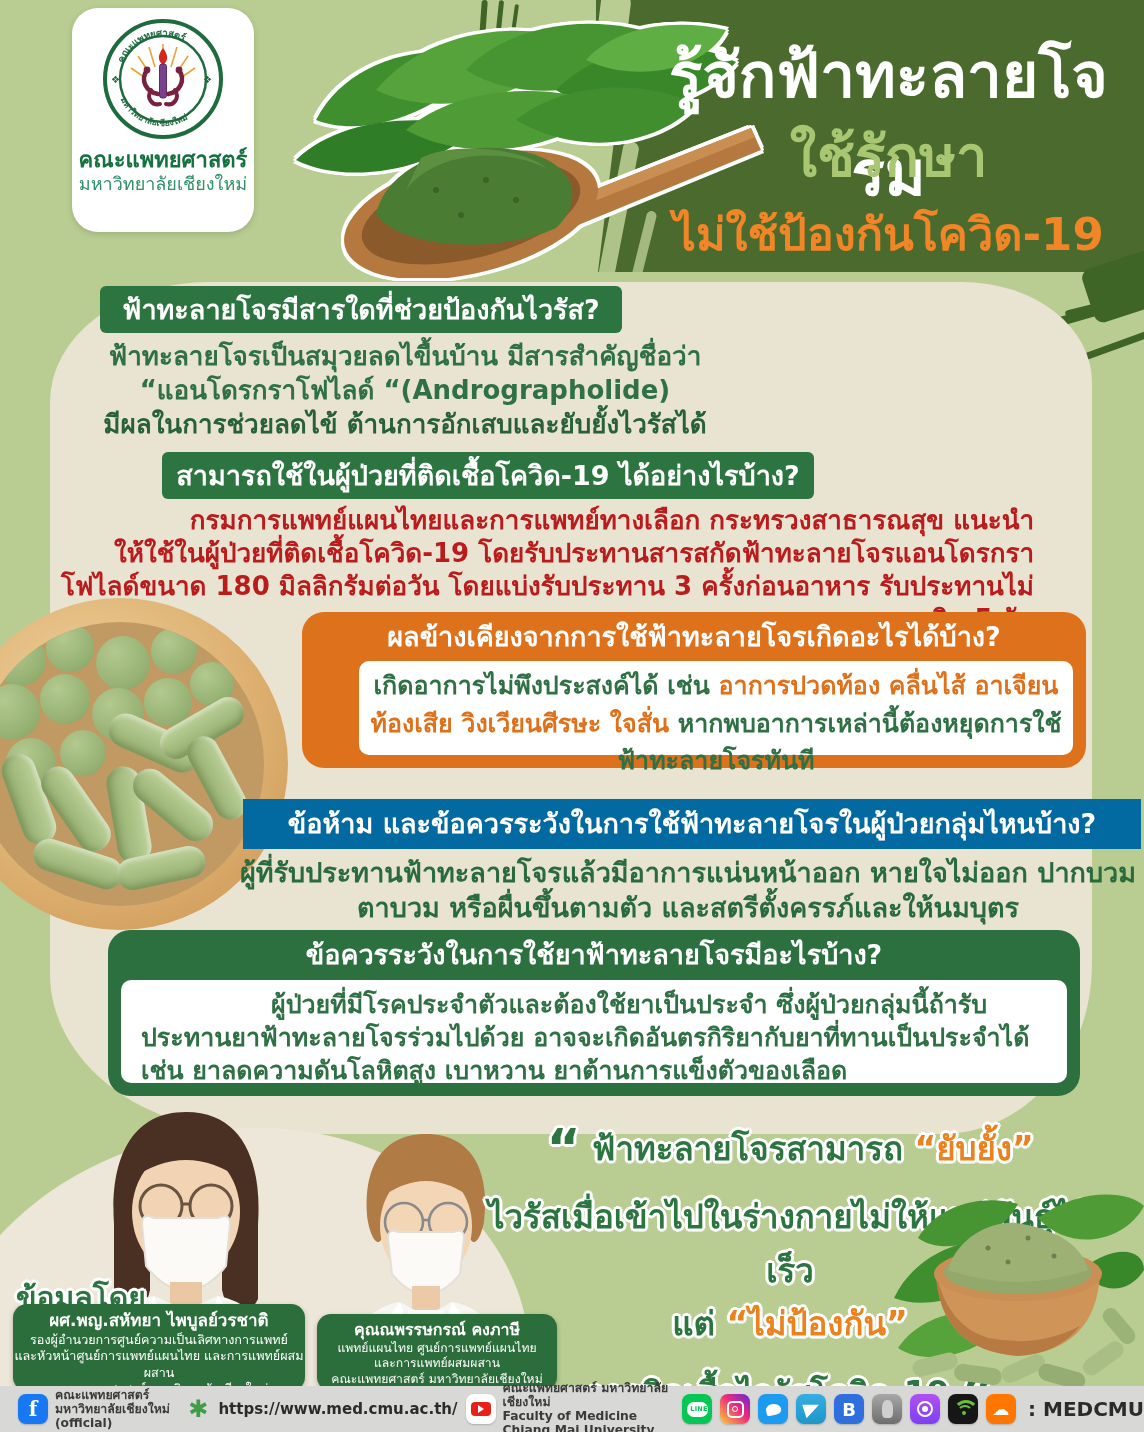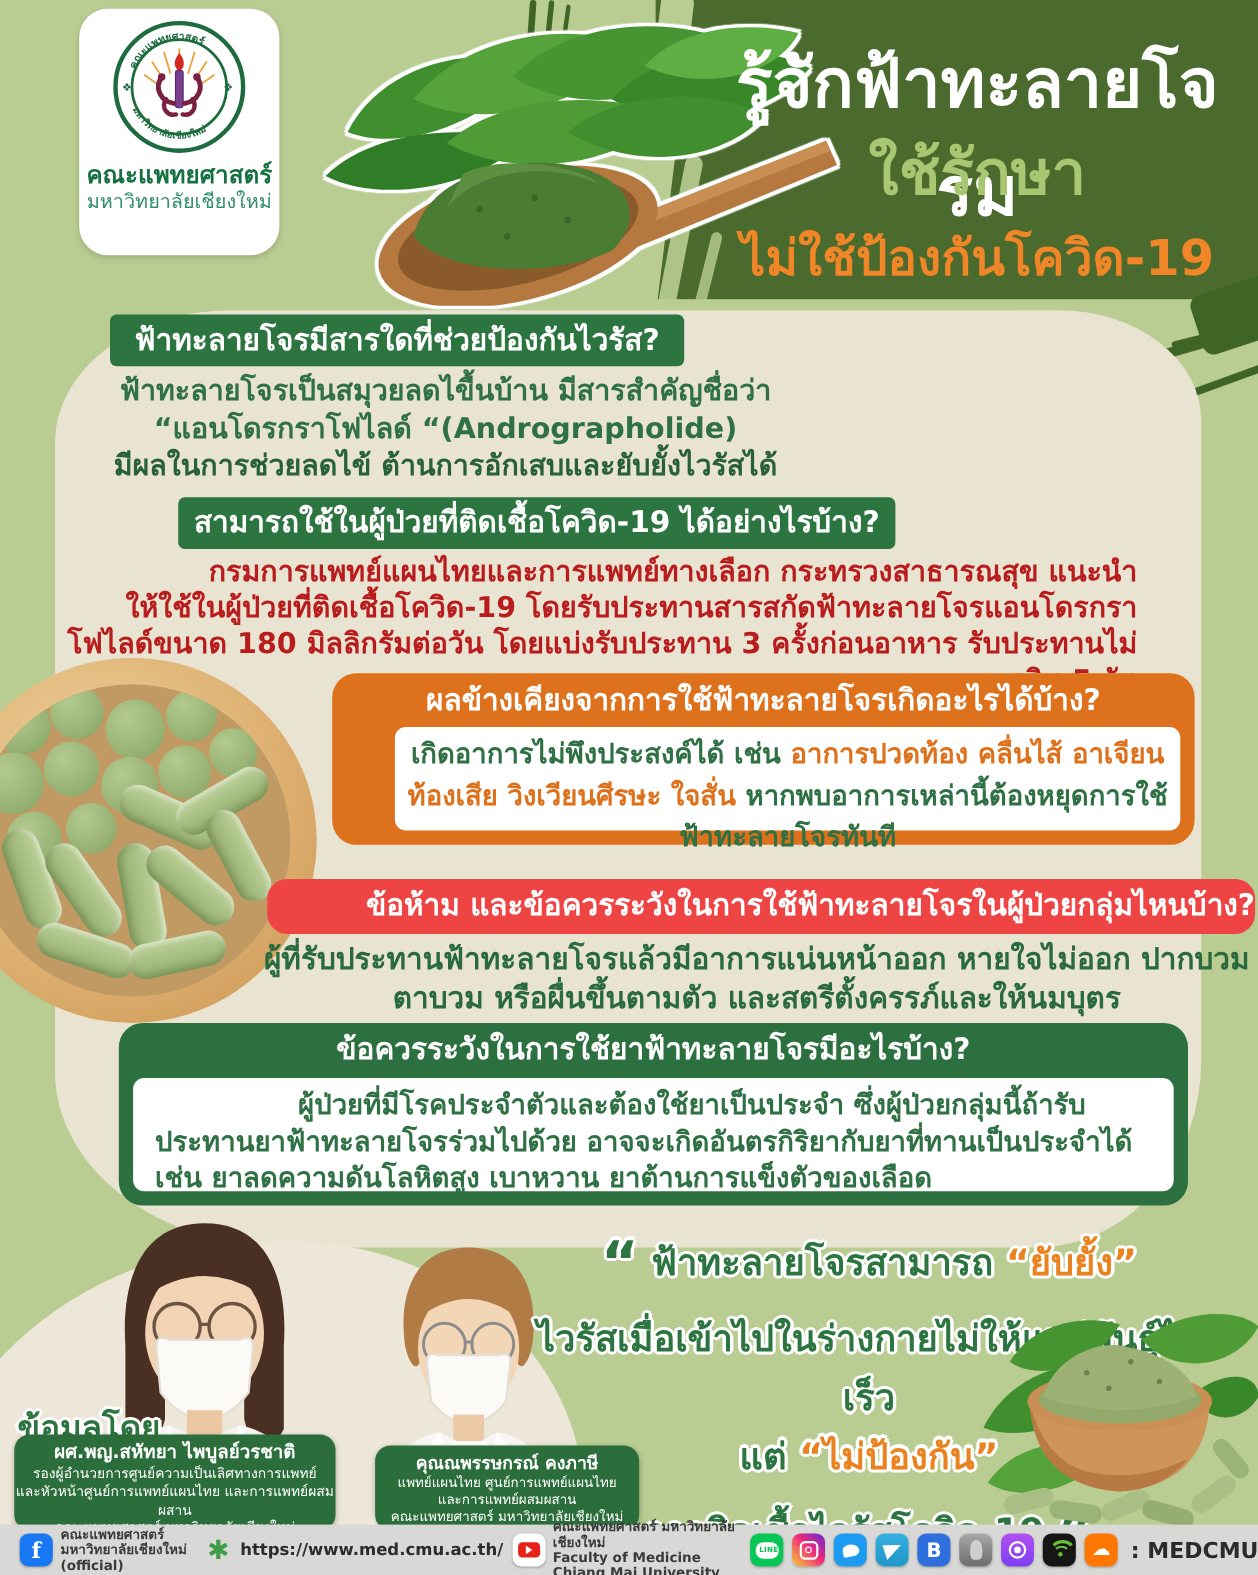--- a/index.html
+++ b/index.html
@@ -61,22 +61,22 @@
     font-weight:600;text-indent:112px;z-index:3;text-align:right;}
 
   .ocard{left:302px;top:612px;width:784px;height:156px;background:#de711b;border-radius:22px;z-index:3;}
   .ocard-h{position:absolute;left:0;top:3px;width:100%;text-align:center;color:#fff;
     font-weight:bold;font-size:27px;line-height:44px;}
   .ocard-box{position:absolute;left:13px;right:13px;top:49px;bottom:13px;background:#fff;
     border-radius:10px;text-align:center;font-size:25px;line-height:1.5;font-weight:700;
     color:#2f7144;padding-top:6px;margin-left:44px;}
   .ocard-box .o{color:#de711b;}
 
-  .obar{left:243px;top:799px;width:898px;height:50px;background:#ef4444;border-radius:18px;
-    color:#fff;font-weight:bold;font-size:27px;line-height:50px;text-align:right;z-index:3;}
+  .obar{left:243px;top:799px;width:898px;height:50px;background:#0369a1;border-radius:0;
+    color:#fff;font-weight:bold;font-size:27px;line-height:50px;text-align:center;z-index:3;}
   .s4body{left:235px;top:856px;width:906px;text-align:center;color:#2a6b3e;font-size:27px;
     line-height:1.28;font-weight:700;z-index:3;}
 
   .gcard{left:108px;top:930px;width:972px;height:166px;background:#2d7040;border-radius:22px;z-index:3;}
   .gcard-h{position:absolute;left:0;top:2px;width:100%;text-align:center;color:#fff;
     font-weight:bold;font-size:27px;line-height:46px;}
   .gcard-box{position:absolute;left:13px;right:13px;top:50px;bottom:13px;background:#fff;
     border-radius:10px;color:#2f7144;font-size:25px;line-height:1.32;font-weight:600;
     padding:8px 20px 0 20px;text-indent:130px;box-sizing:border-box;}
 
@@ -95,21 +95,21 @@
     text-shadow:-2px -2px 0 #fff,2px -2px 0 #fff,-2px 2px 0 #fff,2px 2px 0 #fff,0 -3px 0 #fff,0 3px 0 #fff,-3px 0 0 #fff,3px 0 0 #fff;}
   .quote .o{color:#e9821f;}
   .qmark{font-size:52px;font-weight:900;vertical-align:-6px;}
 
   
   .credit-label{left:16px;top:1274px;font-size:30px;font-weight:800;color:#2d7540;z-index:6;
     text-shadow:-2px -2px 0 #fff,2px -2px 0 #fff,-2px 2px 0 #fff,2px 2px 0 #fff,0 -3px 0 #fff,0 3px 0 #fff,-3px 0 0 #fff,3px 0 0 #fff;}
   .ncard{background:#2c6e3b;border-radius:14px;color:#fff;text-align:center;z-index:6;
     box-shadow:0 2px 5px rgba(0,0,0,.25);}
   .ncard1{left:13px;top:1304px;width:292px;height:82px;padding-top:5px;}
-  .ncard2{left:317px;top:1314px;width:240px;height:72px;padding-top:5px;margin-left:24px;}
+  .ncard2{left:317px;top:1314px;width:240px;height:72px;padding-top:5px;}
   .nname{font-size:17px;font-weight:bold;line-height:1.35;}
   .nrole{font-size:12.6px;line-height:1.3;}
   .ncard2 .nname{font-size:16px;}
   .ncard2 .nrole{font-size:12.2px;}
 
   .doctor{z-index:3;}
   .doc1{left:58px;top:1094px;}
   .doc2{left:320px;top:1122px;}
   .herb-bowl2{left:888px;top:1178px;z-index:4;}
 

